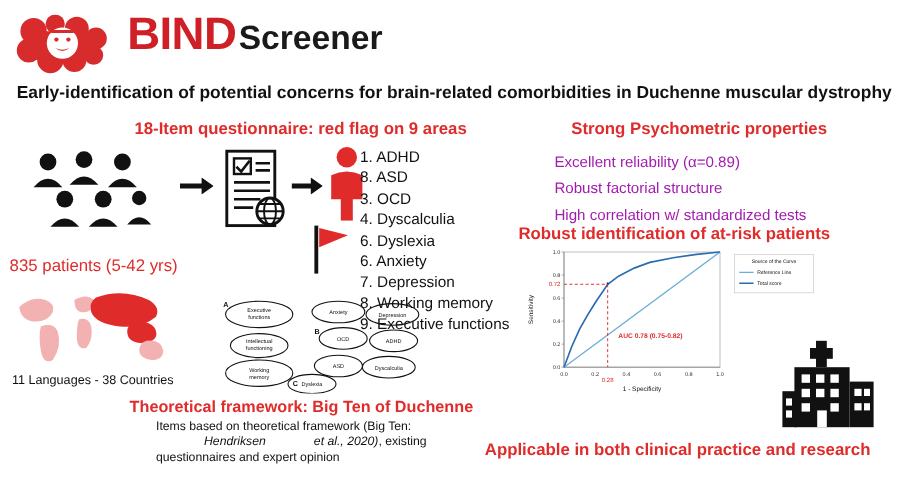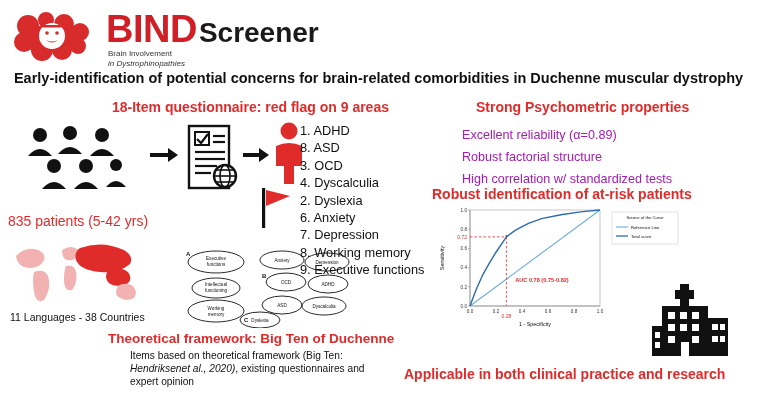--- a/index.html
+++ b/index.html
@@ -102,21 +102,21 @@
   .hospital{position:absolute;left:650px;top:282px;width:86px;height:76px;}
 
   
   .framework-bubbles{position:absolute;left:178px;top:248px;width:175px;height:80px;}
   .fw-head{
     position:absolute;left:108px;top:331px;font-size:13.5px;
   }
   .fw-body{
     position:absolute;left:130px;top:349px;width:250px;font-size:10.2px;line-height:13px;color:#111;
   }
-  .fw-body i{font-style:italic;}
+  .fw-body i{font-style:italic;margin-left:40px;}
 </style>
 </head>
 <body>
 
 <div class="page">
 
   <div class="logo-block">
     <div class="logo-mark">
       <svg width="86" height="52" viewBox="0 0 86 52">
         <g fill="#d82b2b">
@@ -137,24 +137,20 @@
           <circle cx="35" cy="21" r="1.8"></circle>
           <circle cx="45" cy="21" r="1.8"></circle>
           <path d="M34 28 q6 5 12 0 q-6 3 -12 0 z"></path>
           <rect x="30" y="13" width="20" height="2.4" rx="1.2"></rect>
         </g>
       </svg>
     </div>
     <div class="logo-text">
       <span class="logo-bind">BIND</span><span class="logo-screener">Screener</span>
     </div>
-    <div class="logo-sub">
-      <div>Brain Involvement</div>
-      <div><i>in Dystrophinopathies</i></div>
-    </div>
   </div>
 
   <div class="main-title">Early-identification of potential concerns for brain-related comorbidities in Duchenne muscular dystrophy</div>
 
   <div class="q-heading h-red">18-Item questionnaire: red flag on 9 areas</div>
 
   <div class="people">
     <svg width="120" height="70" viewBox="0 0 120 70">
       <g fill="#111">
         <g transform="translate(4,2)">
@@ -232,21 +228,21 @@
       <rect x="6" y="2" width="3.2" height="40" fill="#111"></rect>
       <path d="M10 4 L34 10 L10 20 Z" fill="#e02b2b"></path>
     </svg>
   </div>
 
   <div class="list9">
     <div>1. ADHD</div>
     <div>8. ASD</div>
     <div>3. OCD</div>
     <div>4. Dyscalculia</div>
-    <div>2. Dyslexia</div>
+    <div>6. Dyslexia</div>
     <div>6. Anxiety</div>
     <div>7. Depression</div>
     <div>8. Working memory</div>
     <div>9. Executive functions</div>
   </div>
 
   <div class="patients">835 patients (5-42 yrs)</div>
 
   <div class="map">
     <svg width="140" height="68" viewBox="0 0 140 68">

